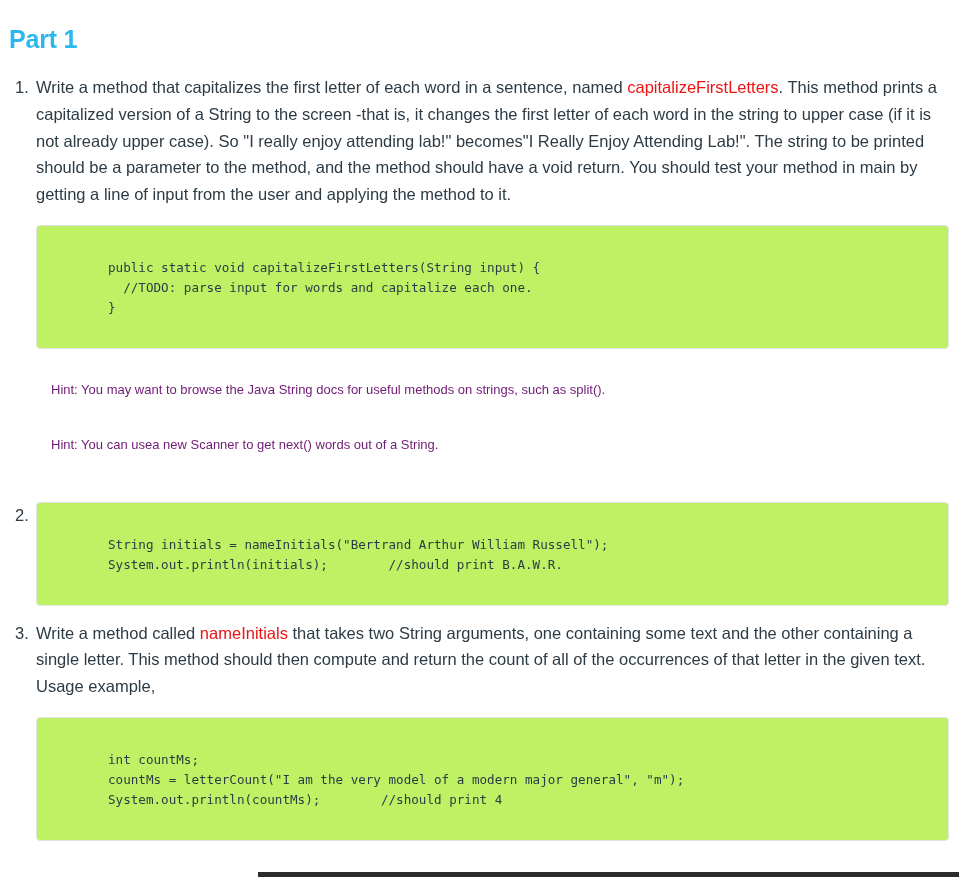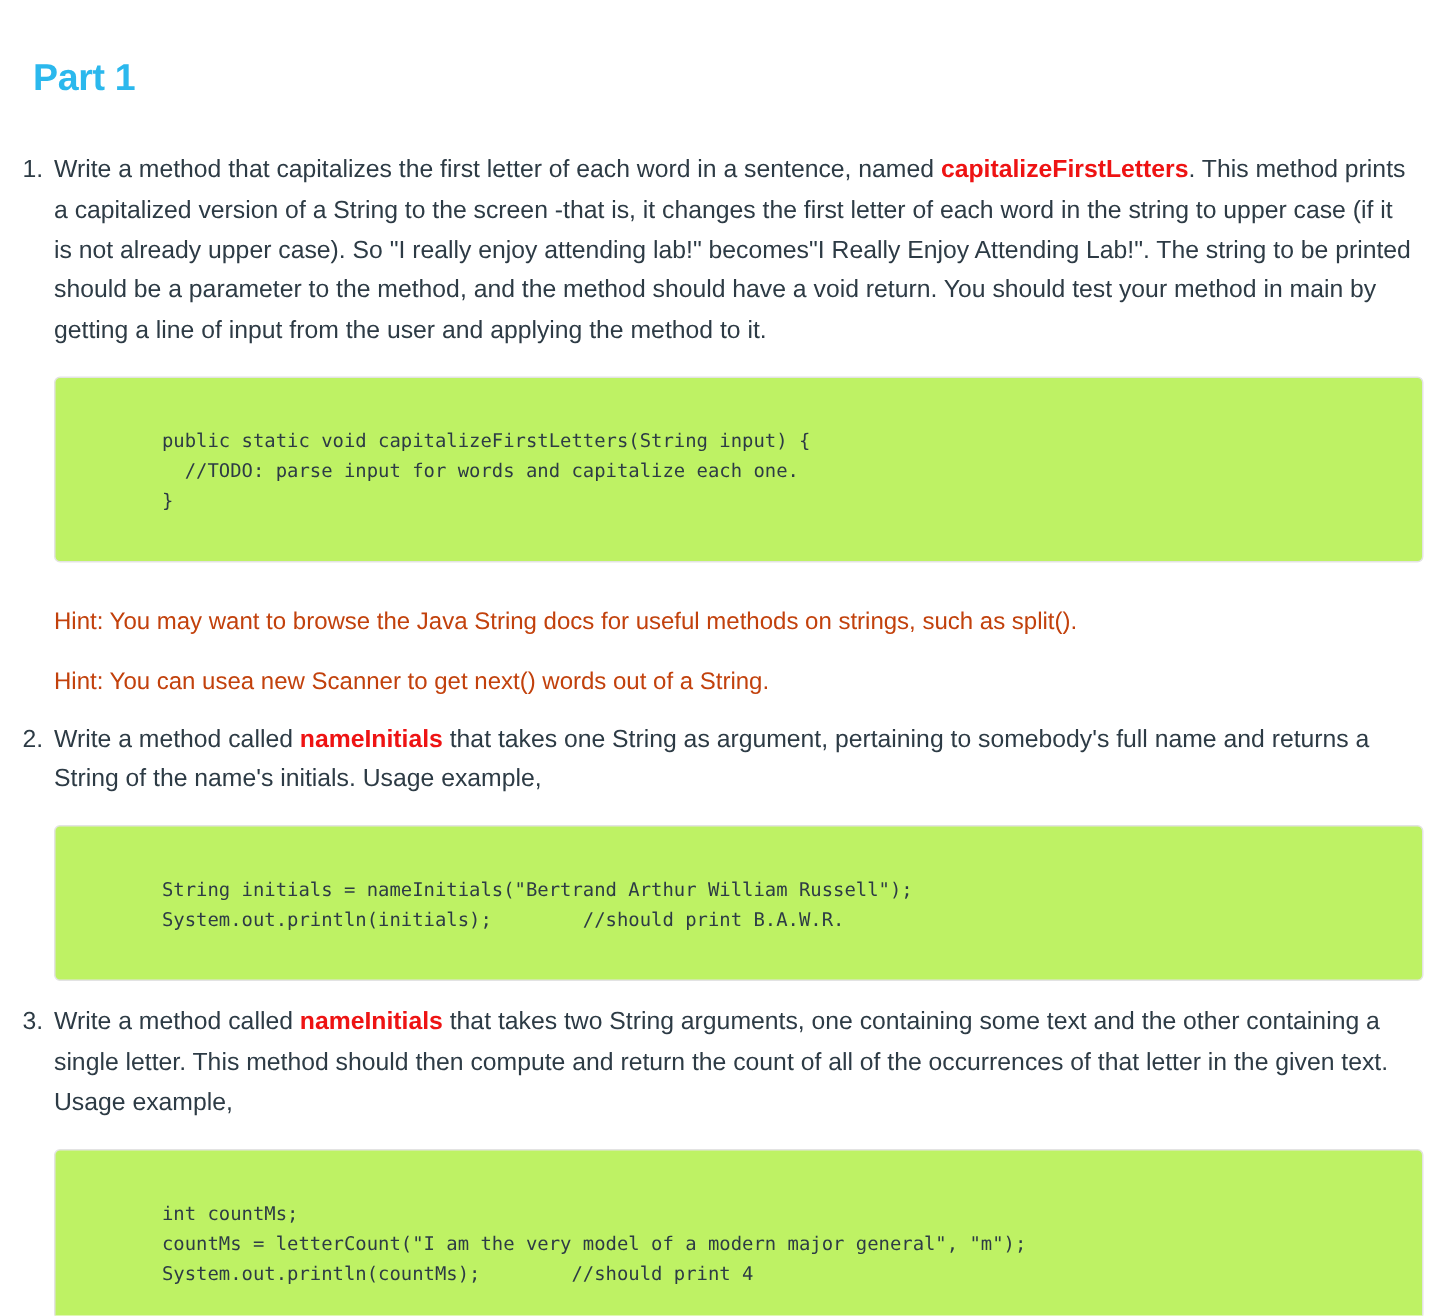--- a/index.html
+++ b/index.html
@@ -18,21 +18,21 @@
 
   .page {
     position: relative;
     width: 959px;
     height: 877px;
     box-sizing: border-box;
     padding: 0;
   }
 
   .page-title {
-    margin: 16px;
+    margin: 3px;
     padding: 20px 0 0 6px;
     font-size: 25px;
     line-height: 32px;
     font-weight: bold;
     color: #2bb8ed;
     letter-spacing: -0.2px;
   }
 
   ol.task-list {
     margin: 0;
@@ -63,21 +63,21 @@
   .task-para {
     margin: 0;
     font-size: 16.5px;
     line-height: 26.8px;
     color: #2d3b45;
     max-width: 905px;
   }
 
   .hl-red {
     color: #ee1313;
-    font-weight: bold;
+    font-weight: normal;
   }
 
   .code-block {
     box-sizing: border-box;
     margin: 17px 0 14px 0;
     margin-right: 10px;
     background: #bef264;
     border: 1px solid #e3e3e3;
     border-radius: 4px;
     padding: 32px 12px 30px 71px;
@@ -88,25 +88,25 @@
     margin: 0;
     font-family: "DejaVu Sans Mono", "Liberation Mono", monospace;
     font-size: 12.6px;
     line-height: 20px;
     color: #2d3b45;
     white-space: pre;
     overflow: hidden;
   }
 
   .hint-line {
-    margin: 0;
+    margin: 15px;
     padding-top: 13px;
-    font-size: 16px;
+    font-size: 13px;
     line-height: 26.8px;
-    color: #c2410c;
+    color: #701a75;
   }
 
   .spacer-top-1 { height: 16px; }
   .spacer-between { height: 11px; }
 
   
   .hscrollbar-track {
     position: absolute;
     left: 0;
     bottom: 0;
@@ -151,21 +151,20 @@
 }</pre>
       </div>
 
       <p class="hint-line">Hint: You may want to browse the Java String docs for useful methods on strings, such as split().</p>
       <p class="hint-line">Hint: You can usea new Scanner to get next() words out of a String.</p>
     </li>
 
     <div class="spacer-between"></div>
 
     <li class="task-item">
-      <p class="task-para"><span>Write a method called </span><span class="hl-red">nameInitials</span><span> that takes one String as argument, pertaining to somebody's full name and returns a String of the name's initials. Usage example,</span></p>
 
       <div class="code-block">
         <pre>String initials = nameInitials("Bertrand Arthur William Russell");
 System.out.println(initials);        //should print B.A.W.R.</pre>
       </div>
     </li>
 
     <li class="task-item">
       <p class="task-para"><span>Write a method called </span><span class="hl-red">nameInitials</span><span> that takes two String arguments, one containing some text and the other containing a single letter. This method should then compute and return the count of all of the occurrences of that letter in the given text. Usage example,</span></p>
 

